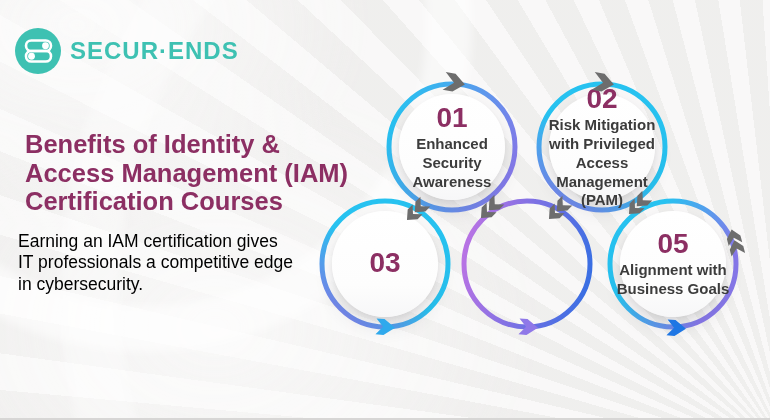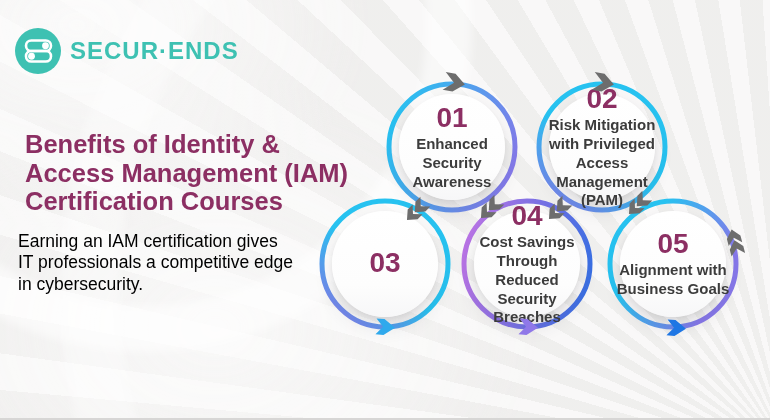--- a/index.html
+++ b/index.html
@@ -130,26 +130,20 @@
   <div class="badge badge-2">
     <div class="num">02</div>
     <div class="lbl">Risk Mitigation
 with Privileged
 Access Management
 (PAM)</div>
   </div>
   <div class="badge badge-3">
     <div class="num">03</div>
   </div>
-  <div class="badge badge-4">
-    <div class="num">04</div>
-    <div class="lbl">Cost Savings Through
-Reduced Security
-Breaches</div>
-  </div>
   <div class="badge badge-5">
     <div class="num">05</div>
     <div class="lbl">Alignment with
 Business Goals</div>
   </div>
 
   <svg class="arrows" viewBox="0 0 770 420">
 
     <g transform="translate(456,83) rotate(10)">
       <path d="M-12,-9 L-2,-9 L9,0 L-2,9 L-12,9 L-2,0 Z" fill="#6d6d6d"></path>

